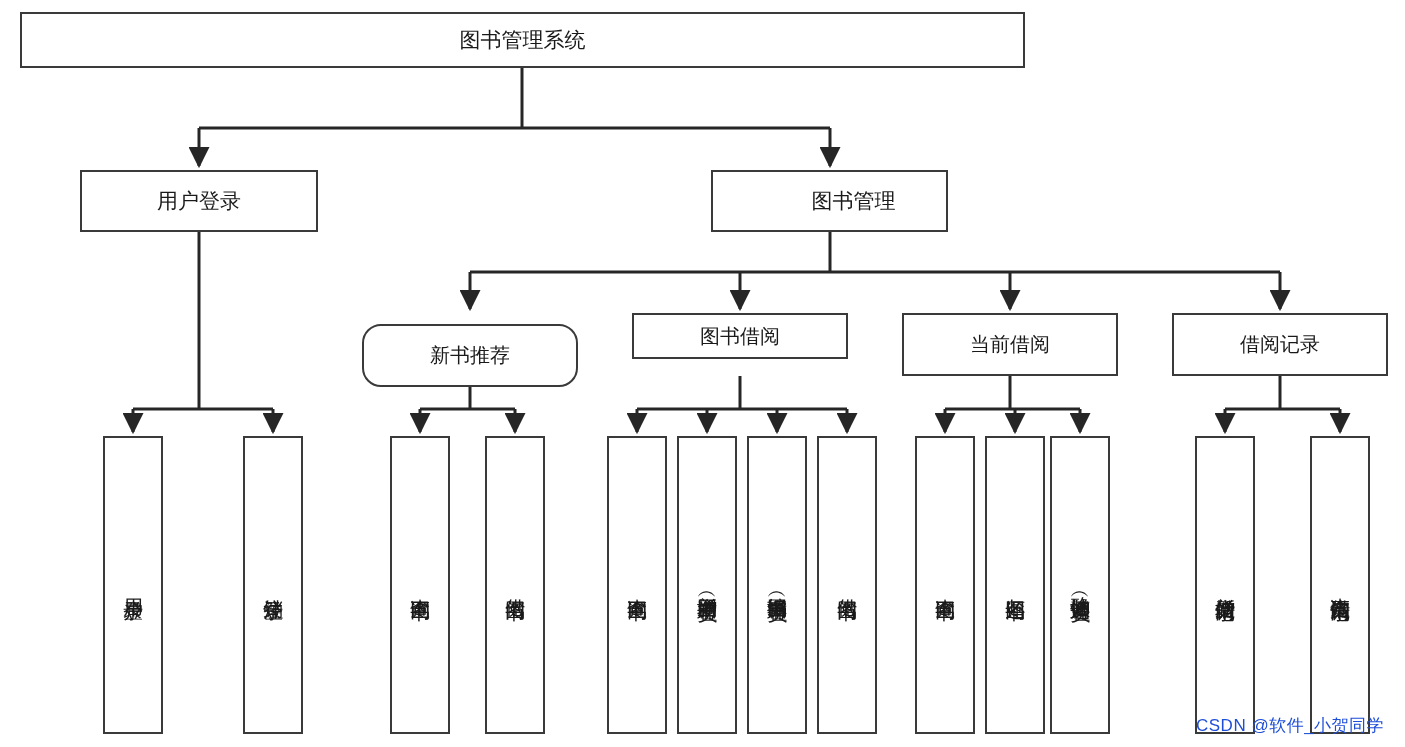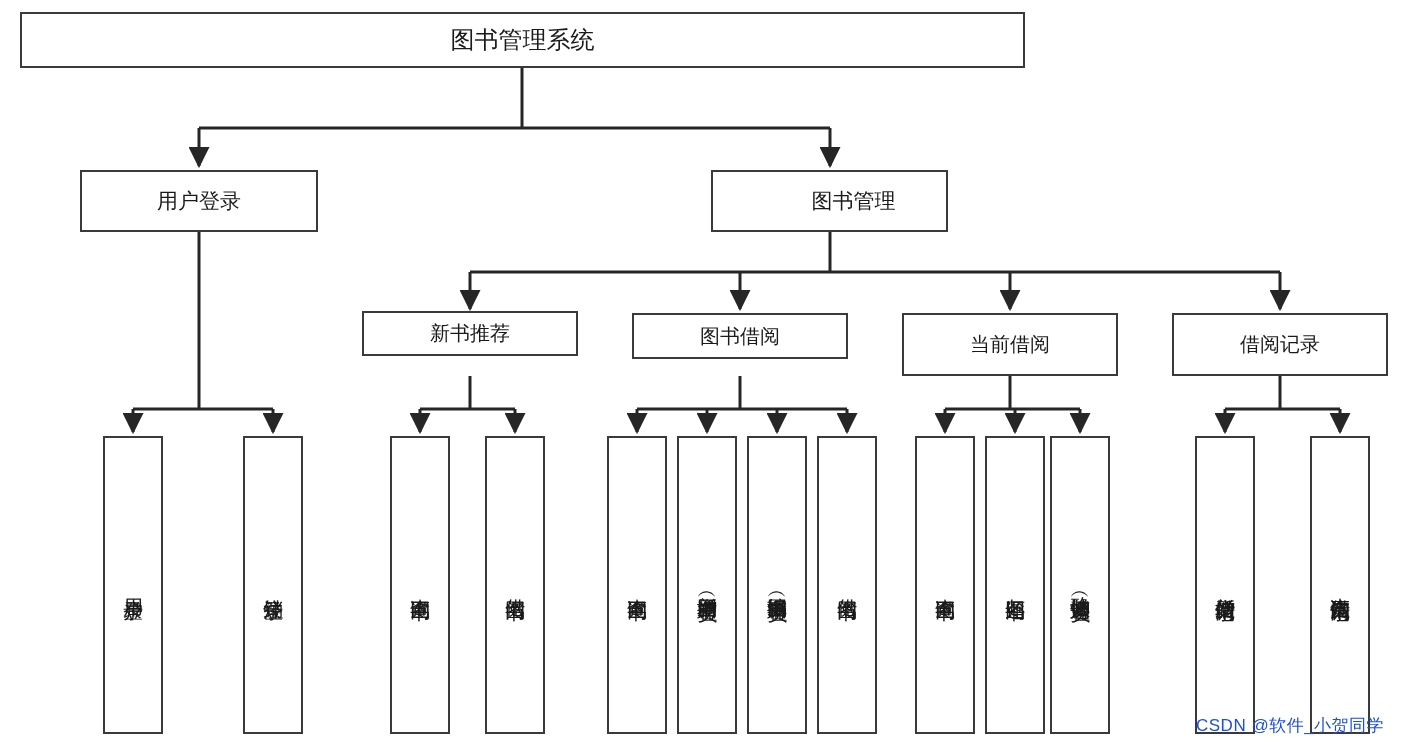--- a/index.html
+++ b/index.html
@@ -16,21 +16,21 @@
   .node{
     position:absolute;
     box-sizing:border-box;
     border:2px solid #3a3a3a;
     background:#ffffff;
     display:flex;
     align-items:center;
     justify-content:center;
     color:#1a1a1a;
   }
-  .node.root{font-size:24px;}
+  .node.root{font-size:21px;}
   .node.lvl1{font-size:21px;}
   .node.lvl2{font-size:20px;}
 
   .leaf{
     position:absolute;
     box-sizing:border-box;
     border:2px solid #3a3a3a;
     background:#ffffff;
     display:flex;
     align-items:center;
@@ -114,21 +114,21 @@
     <span>图书管理系统</span>
   </div>
 
   <div class="node lvl1" style="left:80px;top:170px;width:238px;height:62px;">
     <span>用户登录</span>
   </div>
   <div class="node lvl1" style="left:711px;top:170px;width:237px;height:62px;padding-left:48px;">
     <span>图书管理</span>
   </div>
 
-  <div class="node lvl2" style="left:362px;top:311px;width:216px;height:45px;">
+  <div class="node lvl2" style="left:362px;top:324px;width:216px;height:63px;border-radius:19px;">
     <span>新书推荐</span>
   </div>
   <div class="node lvl2" style="left:632px;top:313px;width:216px;height:46px;">
     <span>图书借阅</span>
   </div>
   <div class="node lvl2" style="left:902px;top:313px;width:216px;height:63px;">
     <span>当前借阅</span>
   </div>
   <div class="node lvl2" style="left:1172px;top:313px;width:216px;height:63px;">
     <span>借阅记录</span>

